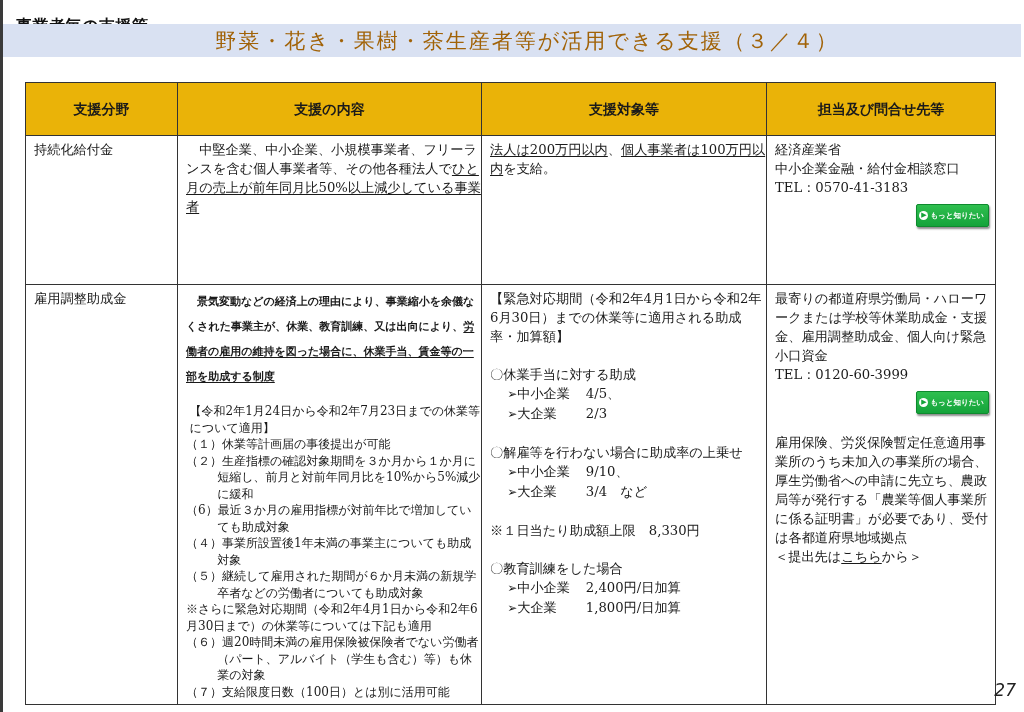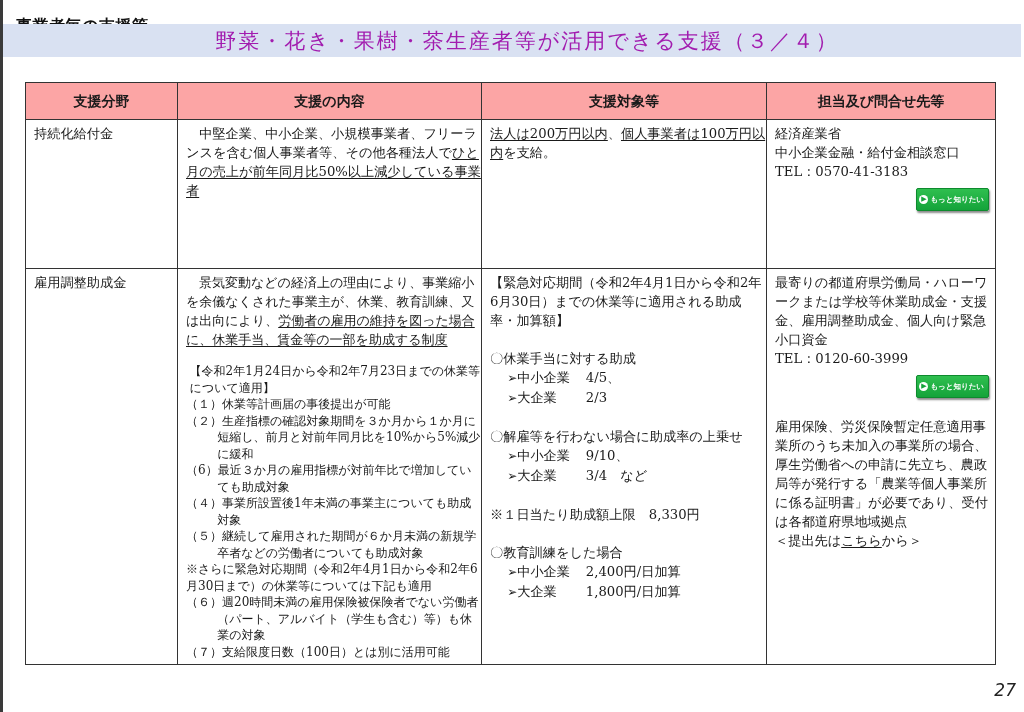--- a/index.html
+++ b/index.html
@@ -14,32 +14,32 @@
     position: absolute; left: 16px; top: 16px;
     font-family: "DejaVu Sans", sans-serif; font-weight: bold; font-size: 16px; letter-spacing: 0.5px;
     color: #111;
   }
   .banner {
     position: absolute; left: 3px; top: 24px; width: 1018px; height: 33px;
     background: #d9e1f2;
     display: flex; align-items: center; justify-content: center;
   }
   .banner-text {
-    font-family: "DejaVu Sans", sans-serif; font-size: 21px; color: #a21caf; letter-spacing: 2px;
+    font-family: "DejaVu Sans", sans-serif; font-size: 21px; color: #a16207; letter-spacing: 2px;
     padding-left: 30px;
   }
   table.main {
     position: absolute; left: 25px; top: 82px;
     border-collapse: collapse; table-layout: fixed; width: 970px;
     font-size: 13.2px; line-height: 19px;
   }
   table.main th, table.main td { border: 1.5px solid #333; vertical-align: top; }
   table.main th {
-    background: #fca5a5; font-family: "DejaVu Sans", sans-serif; font-weight: bold;
-    font-size: 14px; height: 28px; padding: 4px; text-align: center; vertical-align: middle;
+    background: #eab308; font-family: "DejaVu Sans", sans-serif; font-weight: bold;
+    font-size: 14px; height: 28px; padding: 12px; text-align: center; vertical-align: middle;
   }
   col.c1 { width: 152px; } col.c2 { width: 304px; } col.c3 { width: 285px; } col.c4 { width: 229px; }
   td { padding: 4px 0 4px 8px; }
   .u { text-decoration: underline; text-underline-offset: 2px; }
   .p { margin: 0; }
   .small { font-size: 12px; line-height: 16.5px; }
   .blank { height: 19px; }
   .blank-s { height: 14px; }
   .item { padding-left: 2.6em; text-indent: -2.6em; margin: 0; }
   .sub { padding-left: 1.3em; margin: 0; }
@@ -113,21 +113,21 @@
           </span>
         </div>
       </td>
     </tr>
 
     <tr>
       <td>
         <span>雇用調整助成金</span>
       </td>
       <td>
-        <p class="p small" style="font-size:13px;line-height:19px;"><span>　景気変動などの経済上の理由により、事業縮小を余儀なくされた事業主が、休業、教育訓練、又は出向により、</span><span class="u">労働者の雇用の維持を図った場合に、休業手当、賃金等の一部を助成する制度</span></p>
+        <p class="p small" style="font-size:11px;line-height:25px;font-weight:bold;"><span>　景気変動などの経済上の理由により、事業縮小を余儀なくされた事業主が、休業、教育訓練、又は出向により、</span><span class="u">労働者の雇用の維持を図った場合に、休業手当、賃金等の一部を助成する制度</span></p>
         <div class="blank-s"></div>
         <div class="small">
           <p class="p" style="padding-left:0.3em;">【令和2年1月24日から令和2年7月23日までの休業等について適用】</p>
           <p class="item">（１）休業等計画届の事後提出が可能</p>
           <p class="item">（２）生産指標の確認対象期間を３か月から１か月に短縮し、前月と対前年同月比を10%から5%減少に緩和</p>
           <p class="item">（6）最近３か月の雇用指標が対前年比で増加していても助成対象</p>
           <p class="item">（４）事業所設置後1年未満の事業主についても助成対象</p>
           <p class="item">（５）継続して雇用された期間が６か月未満の新規学卒者などの労働者についても助成対象</p>
           <p class="p">※さらに緊急対応期間（令和2年4月1日から令和2年6月30日まで）の休業等については下記も適用</p>
           <p class="item">（６）週20時間未満の雇用保険被保険者でない労働者（パート、アルバイト（学生も含む）等）も休業の対象</p>

